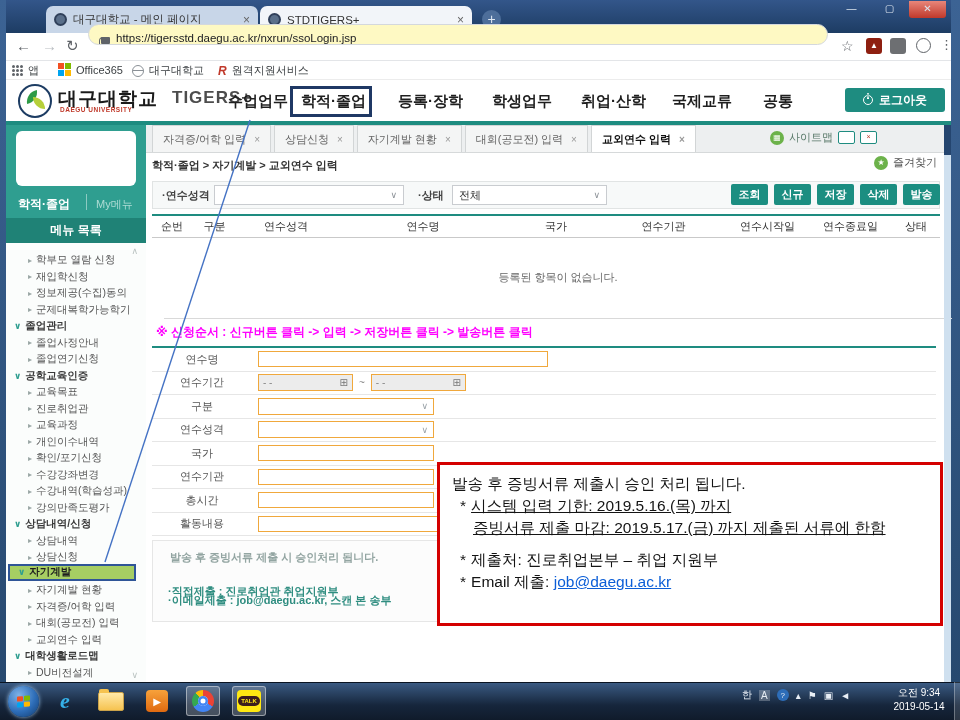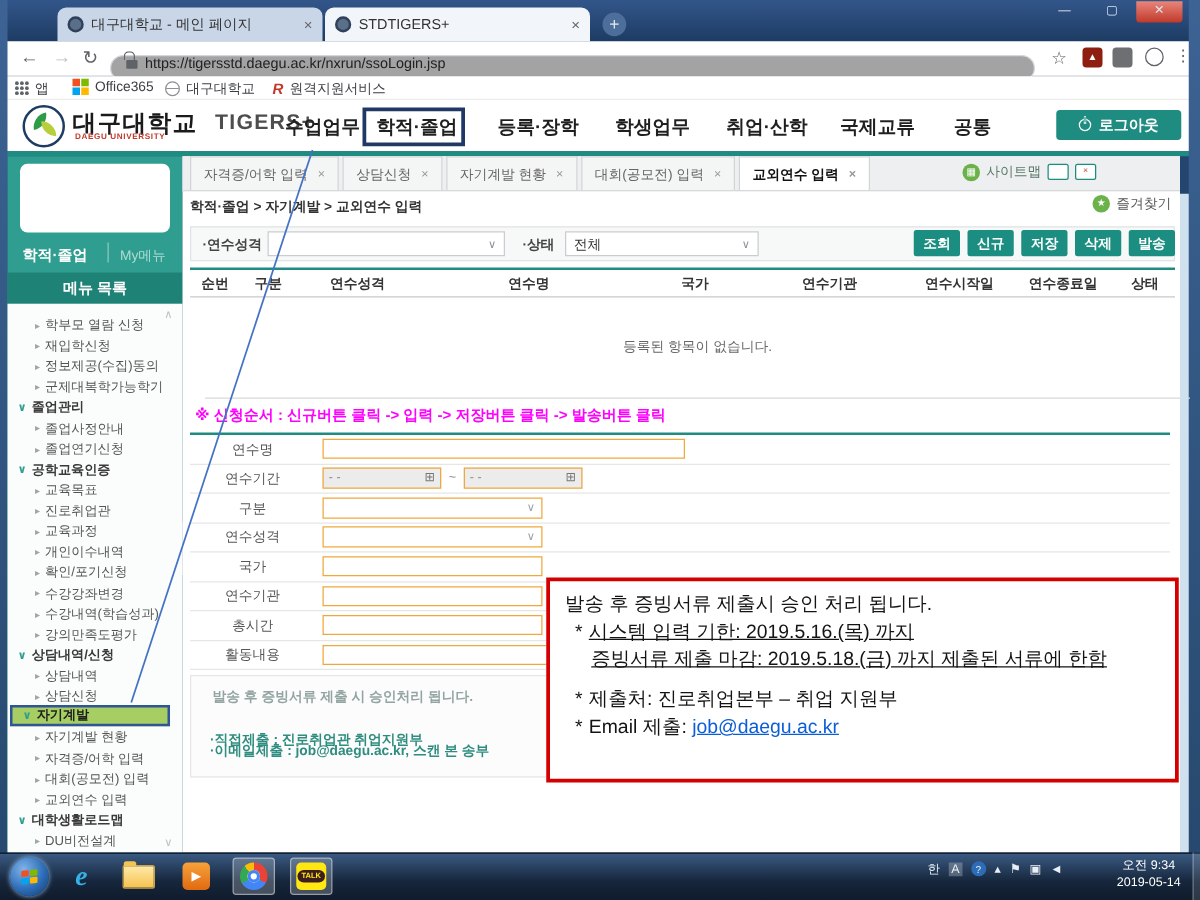--- a/index.html
+++ b/index.html
@@ -12,22 +12,22 @@
         padding:0 8px;font-size:11.5px;color:#333;box-sizing:border-box;}
   .btab .fav{width:13px;height:13px;border-radius:50%;background:#5a6f8a;border:2px solid #30405a;
         box-sizing:border-box;margin-right:6px;flex:0 0 auto;}
   .btab .ttl{white-space:nowrap;overflow:hidden;flex:1;}
   .btab .tx{color:#666;margin-left:8px;font-size:12px;}
   .newtab{left:482px;top:10px;width:19px;height:19px;border-radius:50%;background:#4d6e9a;
         color:#dfe8f2;font-size:14px;line-height:19px;text-align:center;}
   .wbtn{top:1px;height:17px;width:37px;text-align:center;color:#dce4ee;font-size:10px;line-height:16px;}
   .toolbar{left:0;top:33px;width:960px;height:28px;background:#fff;border-bottom:1px solid #e3e5e8;box-sizing:border-box;}
   .navg{font-size:15px;color:#5f6368;top:37px;}
-  .urlpill{left:88px;top:44px;width:740px;height:21px;border:1px solid #d4d8dd;border-radius:11px;
-        background:#a3a3a3;display:flex;align-items:flex-start;padding:0 10px;box-sizing:border-box;}
+  .urlpill{left:88px;top:24px;width:740px;height:21px;border:1px solid #d4d8dd;border-radius:11px;
+        background:#fef9c3;display:flex;align-items:flex-end;padding:0 10px;box-sizing:border-box;}
   .lock{width:7px;height:6px;border:1.5px solid #5f6368;border-bottom:none;border-radius:4px 4px 0 0;margin-right:2px;margin-top:-4px;}
   .lockb{width:9px;height:7px;background:#5f6368;border-radius:1px;margin-right:6px;margin-top:3px;margin-left:-9px;}
   .urltext{font-size:11.5px;color:#202124;white-space:nowrap;}
   .exticon{top:38px;width:16px;height:16px;border-radius:3px;}
   .bookbar{left:0;top:61px;width:960px;height:19px;background:#fff;border-bottom:1px solid #ececec;box-sizing:border-box;}
   .bmk{top:63px;font-size:11px;color:#3c4043;display:flex;align-items:center;gap:5px;}
   .appsgrid{display:grid;grid-template-columns:repeat(3,3px);grid-gap:1px;}
   .appsgrid i{width:3px;height:3px;background:#5f6368;border-radius:50%;}
   .o365{display:grid;grid-template-columns:6px 6px;grid-gap:1px;}
   .o365 i:nth-child(1){background:#f25022;}.o365 i:nth-child(2){background:#7fba00;}
@@ -87,21 +87,21 @@
   .filterbar{left:152px;top:181px;width:788px;height:28px;background:#f7f9f9;border:1px solid #e1e4e4;box-sizing:border-box;}
   .flabel{top:188px;font-size:11px;color:#444;font-weight:700;}
   .selbox{top:185px;height:20px;border:1px solid #c9ccd0;background:#fff;box-sizing:border-box;
        display:flex;align-items:center;justify-content:space-between;padding:0 6px;font-size:11px;color:#333;}
   .selbox .ch{color:#8a9096;font-size:9px;}
   .actbtns{left:0;top:184px;width:940px;display:flex;justify-content:flex-end;gap:6px;}
   .actbtn{width:37px;height:21px;background:#1b8e81;border-radius:2px;color:#fff;font-size:11px;font-weight:700;
        display:flex;align-items:center;justify-content:center;}
   .gridhead{left:152px;top:214px;width:788px;border-top:2px solid #1e8c80;display:flex;height:21px;
        border-bottom:1px solid #c9c9c9;box-sizing:content-box;background:#fff;}
-  .gcell{font-size:11px;font-weight:700;color:#333;display:flex;align-items:center;justify-content:center;}
+  .gcell{font-size:11px;font-weight:400;color:#333;display:flex;align-items:center;justify-content:center;}
   .gridbody{left:164px;top:236px;width:788px;height:82px;border-bottom:1px solid #d9d9d9;
        display:flex;align-items:center;justify-content:center;font-size:11px;color:#666;}
   .magenta{left:156px;top:324px;font-size:12px;font-weight:800;color:#ff00ff;}
   .formtable{left:152px;top:346px;width:784px;border-top:2px solid #1e8c80;}
   .frow{display:flex;height:22.5px;border-bottom:1px solid #e6e6e6;align-items:center;}
   .flab{width:100px;text-align:center;font-size:11px;color:#555;flex:0 0 auto;}
   .fctrl{display:flex;align-items:center;gap:6px;padding-left:6px;}
   .oinput{height:16px;border:1px solid #f0a83c;background:#fff;box-sizing:border-box;font-size:11px;padding:0 4px;
        font-family:"Liberation Sans",sans-serif;outline:none;}
   .dtbox{width:95px;height:17px;border:1px solid #f0a83c;background:#ececec;box-sizing:border-box;
@@ -497,21 +497,21 @@
 <div class="abs notepanel"></div>
 <span class="abs noteline1">발송 후 증빙서류 제출 시 승인처리 됩니다.</span>
 <span class="abs noteline" style="left:168px;top:584px;">·직접제출 : 진로취업관 취업지원부</span>
 <span class="abs noteline" style="left:168px;top:593px;">·이메일제출 : job@daegu.ac.kr, 스캔 본 송부</span>
 
 <div class="abs rightscroll"></div>
 
 <div class="abs alertbox">
   <div>발송 후 증빙서류 제출시 승인 처리 됩니다.</div>
   <div><span class="pref">*</span><span class="und">시스템 입력 기한: 2019.5.16.(목) 까지</span></div>
-  <div><span class="ind und">증빙서류 제출 마감: 2019.5.18.(금) 까지 제출된 서류에 한함</span></div>
+  <div><span class="ind und">증빙서류 제출 마감: 2019.5.17.(금) 까지 제출된 서류에 한함</span></div>
   <div style="height:10px;"></div>
   <div><span class="pref">*</span><span>제출처: 진로취업본부 – 취업 지원부</span></div>
   <div><span class="pref">*</span><span>Email 제출:</span> <a>job@daegu.ac.kr</a></div>
 </div>
 
 <svg class="abs annotline" width="960" height="720">
   <line x1="250" y1="120" x2="105" y2="562" stroke="#4472c4" stroke-width="1.4"></line>
 </svg>
 
 <div class="abs taskbar"></div>

